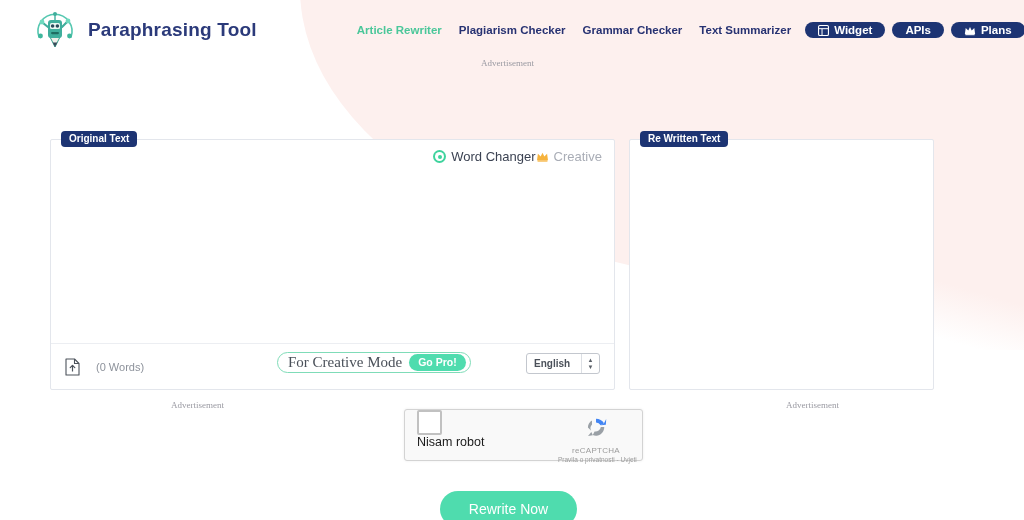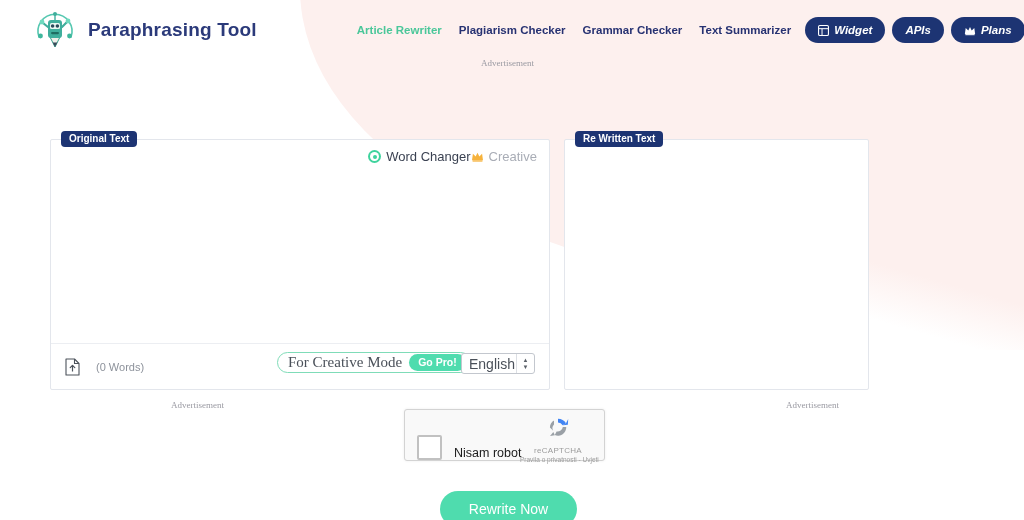--- a/index.html
+++ b/index.html
@@ -52,26 +52,25 @@
   .nav { display: flex; align-items: center; gap: 17px; margin-left: 100px; }
   .nav-link {
     font-size: 11.5px; font-weight: bold; color: #273272;
     white-space: nowrap; cursor: pointer;
   }
   .nav-link.active { color: #4bc79a; }
 
   .btns { display: flex; align-items: center; gap: 7px; margin-left: 14px; }
   .btn {
     display: flex; align-items: center; gap: 5px;
-    height: 26px; padding: 0 13px;
+    height: 16px; padding: 0 13px;
     border-radius: 13px;
     font-size: 11.5px; font-weight: bold; color: #fff;
     white-space: nowrap; cursor: pointer; border: none;
     font-family: "Liberation Sans", sans-serif;
-    font-style: italic;
   }
   .btn.navy { background: #1d3473; }
   .ico { display:inline-block; line-height:0; }
 
   
   .ad-label {
     position: absolute; z-index: 4;
     font-size: 9px; color: #9a9aa2;
     font-family: Liberation Serif, serif;
   }
@@ -80,21 +79,21 @@
   .ad-right { top: 400px; left: 786px; }
 
   
   .panels { position: absolute; z-index: 4; top: 139px; left: 50px; width: 924px; display: flex; gap: 14px; }
   .panel {
     position: relative;
     background: #fff;
     border: 1px solid #e3e6ec;
     border-radius: 2px;
   }
-  .panel.left { width: 500px; height: 251px; }
+  .panel.left { width: 565px; height: 251px; }
   .panel.right { width: 305px; height: 251px; }
 
   .tag {
     position: absolute; top: -9px; left: 10px;
     background: #1d3473; color: #fff;
     font-size: 10px; font-weight: bold;
     padding: 2px 8px 3px; border-radius: 4px;
     white-space: nowrap;
   }
 
@@ -146,38 +145,39 @@
     background: #4fdcae; color: #fff; font-size: 10.5px; font-weight: bold;
     border-radius: 10px; padding: 2px 9px 3px;
   }
 
   .lang-select {
     position: absolute; right: 14px; top: 9px;
     display: flex; align-items: center;
     border: 1px solid #c3c7ce; border-radius: 3px;
     height: 21px; width: 74px; background: #fff;
   }
-  .lang-select .val { font-size: 14px; color: #4a5059; padding-left: 7px; flex: 1; }
+  .lang-select .val { font-size: 10px; color: #4a5059; padding-left: 7px; flex: 1; font-weight: bold; }
   .lang-select .divider { width:1px; height:100%; background:#dcdfe4; }
   .lang-select .arrows {
     width: 17px; display:flex; flex-direction:column; align-items:center;
     justify-content:center; gap:2px; color:#5a6068;
   }
   .lang-select .arrows span { font-size: 6px; line-height: 5px; }
 
   
   .captcha {
     position: absolute; z-index: 4;
     top: 409px; left: 404px;
-    width: 201px; height: 52px;
+    width: 239px; height: 52px;
     background: #f9f9f9;
     border: 1px solid #d3d3d3;
     border-radius: 3px;
-    display: flex; align-items: flex-end;
+    display: flex; align-items: flex-start;
     box-shadow: 0 0 3px rgba(0,0,0,.07);
+    flex-direction: column;
   }
   .cb {
     width: 25px; height: 25px; background: #fff;
     border: 2px solid #c1c1c1; border-radius: 2px;
     margin-left: 12px; cursor: pointer;
   }
   .cb-label { font-size: 12.5px; color: #1b1b1b; margin-left: 12px; }
   .recap-brand {
     position: absolute; right: 8px; top: 5px; text-align: center; width: 76px;
   }

